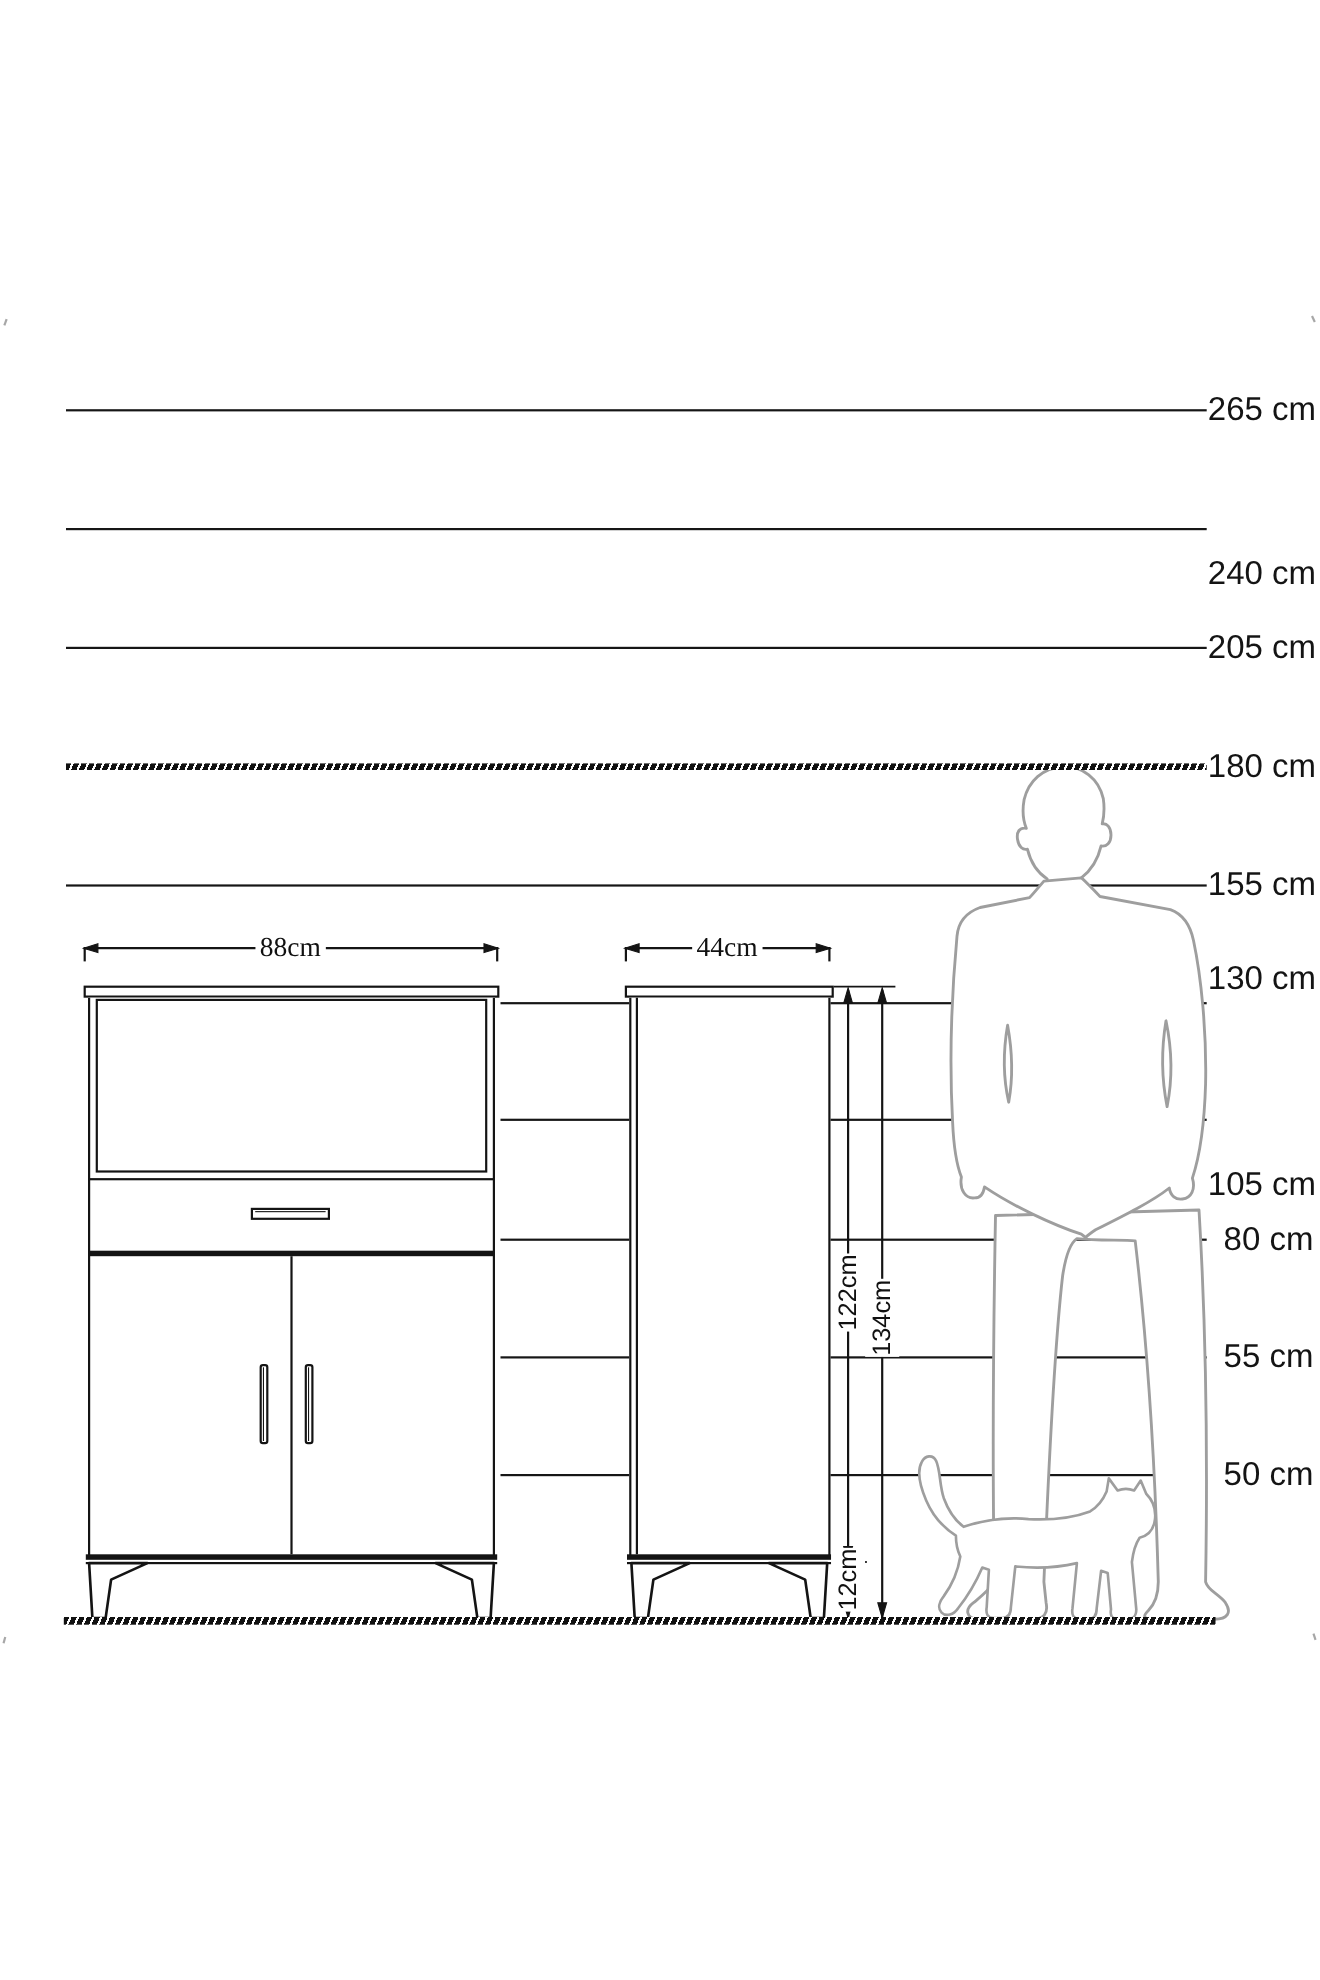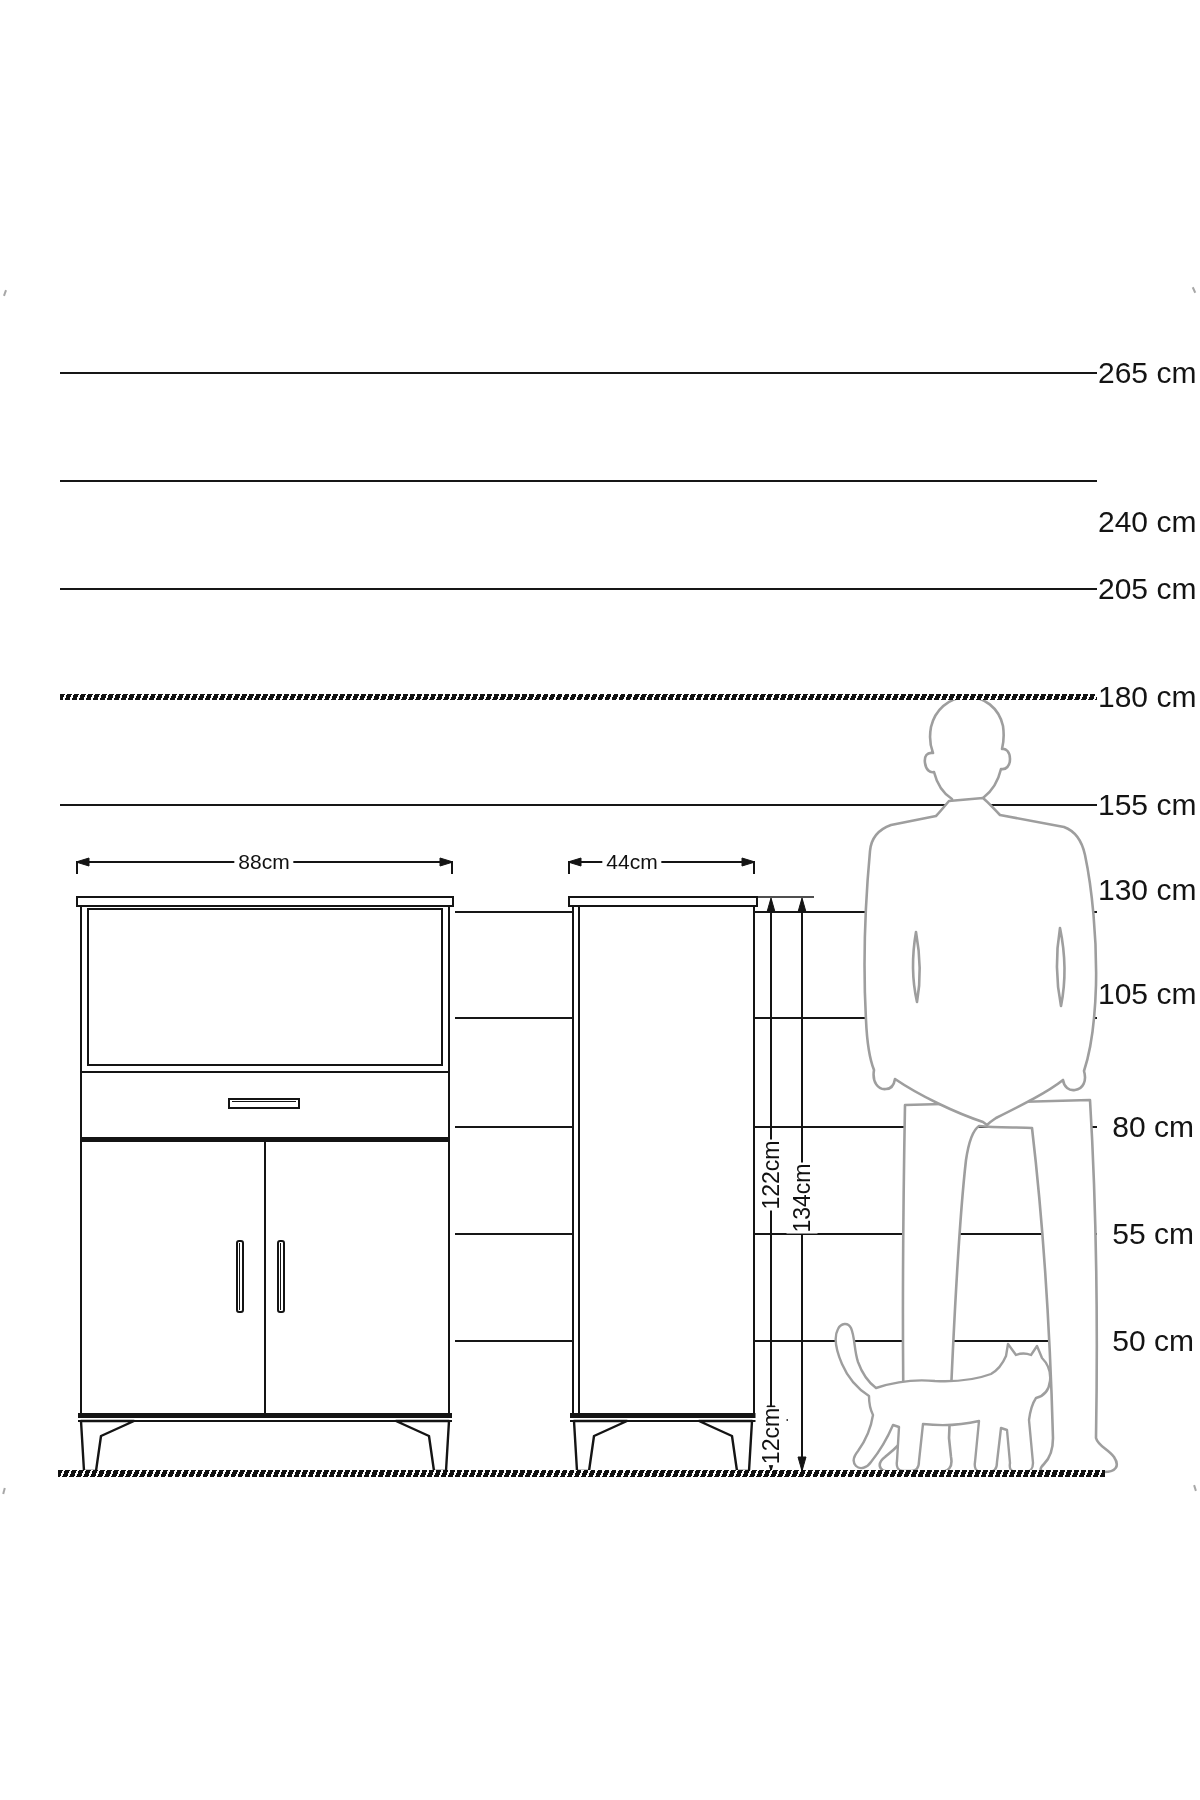--- a/index.html
+++ b/index.html
@@ -11,22 +11,22 @@
                white-space:nowrap;z-index:7;color:#141414;}
   .panel{position:absolute;background:#fff;border:2px solid #141414;box-sizing:border-box;z-index:3;}
   .bodyrect{position:absolute;background:#fff;border-left:2px solid #141414;border-right:2px solid #141414;
             box-sizing:border-box;z-index:3;}
   .blk{position:absolute;background:#141414;z-index:4;}
   .thin{position:absolute;background:#141414;z-index:4;}
   .handle-v{position:absolute;border:2px solid #141414;border-radius:3px;background:#fff;box-sizing:border-box;z-index:5;}
   .handle-v .inner{position:absolute;left:1px;top:1px;bottom:1px;width:1px;background:#141414;}
   .handle-h{position:absolute;border:2px solid #141414;background:#fff;box-sizing:border-box;z-index:5;}
   .handle-h .inner{position:absolute;left:2px;right:2px;top:1px;height:1px;background:#141414;}
-  .dim-label{position:absolute;font-size:21px;background:#fff;padding:0 4px;white-space:nowrap;z-index:7;
-             transform:translate(-50%,-50%);}
+  .dim-label{position:absolute;font-size:25px;background:#fff;padding:0 4px;white-space:nowrap;z-index:7;
+             transform:translate(-50%,-50%);font-family:Liberation Serif, serif;}
   .dim-label-rot{position:absolute;font-size:23px;background:#fff;padding:2px 1px;white-space:nowrap;z-index:7;
              transform:translate(-50%,-50%) rotate(-90deg);}
   #vector-layer{position:absolute;left:0;top:0;z-index:5;}
   .speck{position:absolute;width:2px;height:6px;background:#8a8a8a;opacity:.75;z-index:2;}
 </style>
 </head>
 <body>
 
 <div id="canvas">
 
@@ -140,24 +140,24 @@
 
   <div class="hatch" style="left:60px;top:694px;width:1037px;height:6px;"></div>
   <div class="hatch" style="left:58px;top:1470px;width:1047px;height:7px;"></div>
 
   <div class="scale-label" style="top:355px;">265 cm</div>
   <div class="scale-label" style="top:463px;margin-top:41px;">240 cm</div>
   <div class="scale-label" style="top:571px;">205 cm</div>
   <div class="scale-label" style="top:679px;">180 cm</div>
   <div class="scale-label" style="top:787px;">155 cm</div>
   <div class="scale-label" style="top:872px;">130 cm</div>
-  <div class="scale-label" style="top:976px;">105 cm</div>
+  <div class="scale-label" style="top:1059px;">105 cm</div>
   <div class="scale-label" style="top:1109px;">80 cm</div>
   <div class="scale-label" style="top:1216px;">55 cm</div>
   <div class="scale-label" style="top:1323px;">50 cm</div>
 
   <div class="dim-label" style="left:264px;top:862px;">88cm</div>
-  <div class="dim-label" style="left:632px;top:862px;">44cm</div>
+  <div class="dim-label" style="left:661px;top:862px;">44cm</div>
   <div class="dim-label-rot" style="left:771px;top:1175px;">122cm</div>
   <div class="dim-label-rot" style="left:802px;top:1198px;">134cm</div>
   <div class="dim-label-rot" style="left:771px;top:1436px;">12cm</div>
 
 </div>
 
 </body></html>

